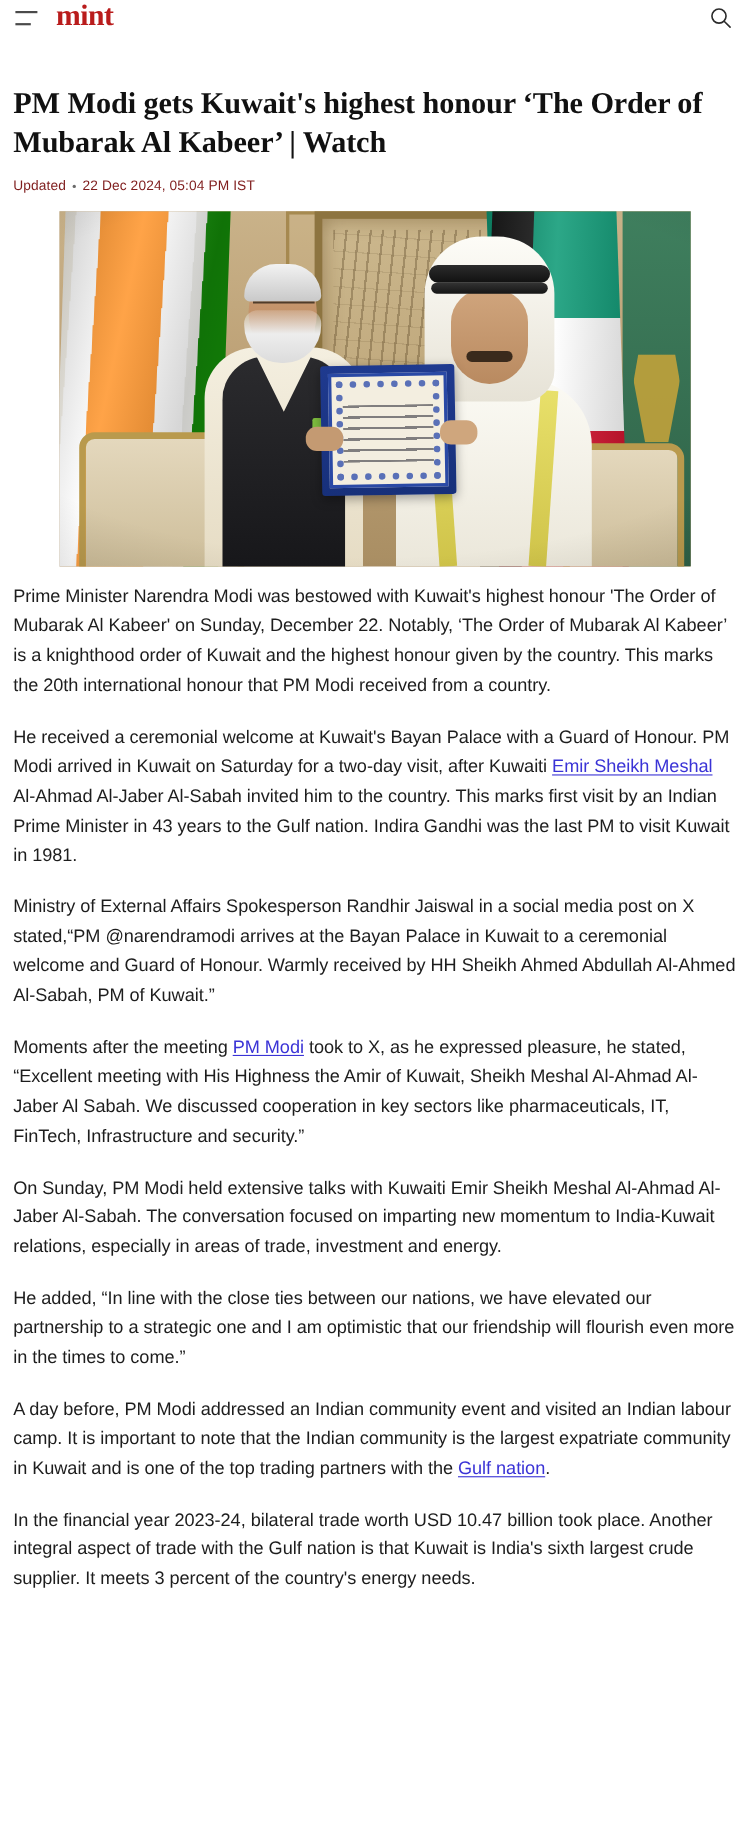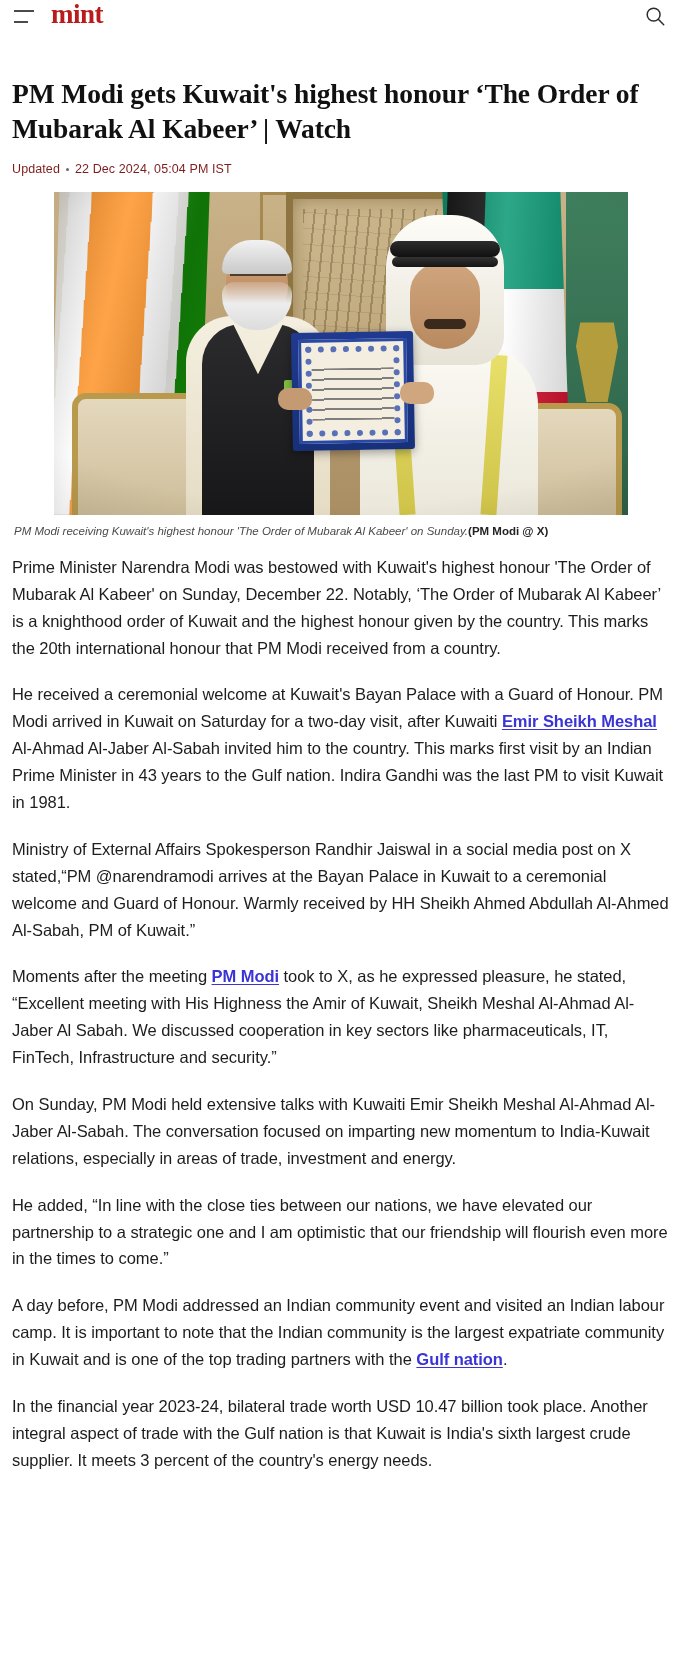--- a/index.html
+++ b/index.html
@@ -341,21 +341,20 @@
     line-height: 1.63;
     color: #1d1d1d;
     margin: 0 0 20px 0;
     letter-spacing: -0.05px;
   }
   .body-copy p:last-child { margin-bottom: 0; }
   .body-copy a {
     color: #3a33d6;
     text-decoration: underline;
     text-underline-offset: 2px;
-    font-weight: bold;
   }
 </style>
 </head>
 <body>
 
 <header class="site-header">
   <div class="hamburger">
     <span></span>
     <span class="short"></span>
   </div>
@@ -420,23 +419,20 @@
         <div class="inner"></div>
         <div class="lines"></div>
       </div>
       <div class="hand-a"></div>
       <div class="hand-b"></div>
 
       <div class="hero-vignette"></div>
     </div>
   </figure>
 
-  <figcaption class="caption">
-    <span>PM Modi receiving Kuwait's highest honour 'The Order of Mubarak Al Kabeer' on Sunday.</span><b>(PM Modi @ X)</b>
-  </figcaption>
 
   <div class="body-copy" id="body-copy">
       <p><span>Prime Minister Narendra Modi was bestowed with Kuwait's highest honour 'The Order of Mubarak Al Kabeer' on Sunday, December 22. Notably, ‘The Order of Mubarak Al Kabeer’ is a knighthood order of Kuwait and the highest honour given by the country. This marks the 20th international honour that PM Modi received from a country.</span></p>
       <p><span>He received a ceremonial welcome at Kuwait's Bayan Palace with a Guard of Honour. PM Modi arrived in Kuwait on Saturday for a two-day visit, after Kuwaiti </span><a href="#">Emir Sheikh Meshal</a><span> Al-Ahmad Al-Jaber Al-Sabah invited him to the country. This marks first visit by an Indian Prime Minister in 43 years to the Gulf nation. Indira Gandhi was the last PM to visit Kuwait in 1981.</span></p>
       <p><span>Ministry of External Affairs Spokesperson Randhir Jaiswal in a social media post on X stated,“PM @narendramodi arrives at the Bayan Palace in Kuwait to a ceremonial welcome and Guard of Honour. Warmly received by HH Sheikh Ahmed Abdullah Al-Ahmed Al-Sabah, PM of Kuwait.”</span></p>
       <p><span>Moments after the meeting </span><a href="#">PM Modi</a><span> took to X, as he expressed pleasure, he stated, “Excellent meeting with His Highness the Amir of Kuwait, Sheikh Meshal Al-Ahmad Al-Jaber Al Sabah. We discussed cooperation in key sectors like pharmaceuticals, IT, FinTech, Infrastructure and security.”</span></p>
       <p><span>On Sunday, PM Modi held extensive talks with Kuwaiti Emir Sheikh Meshal Al-Ahmad Al-Jaber Al-Sabah. The conversation focused on imparting new momentum to India-Kuwait relations, especially in areas of trade, investment and energy.</span></p>
       <p><span>He added, “In line with the close ties between our nations, we have elevated our partnership to a strategic one and I am optimistic that our friendship will flourish even more in the times to come.”</span></p>
       <p><span>A day before, PM Modi addressed an Indian community event and visited an Indian labour camp. It is important to note that the Indian community is the largest expatriate community in Kuwait and is one of the top trading partners with the </span><a href="#">Gulf nation</a><span>.</span></p>
       <p><span>In the financial year 2023-24, bilateral trade worth USD 10.47 billion took place. Another integral aspect of trade with the Gulf nation is that Kuwait is India's sixth largest crude supplier. It meets 3 percent of the country's energy needs.</span></p>

